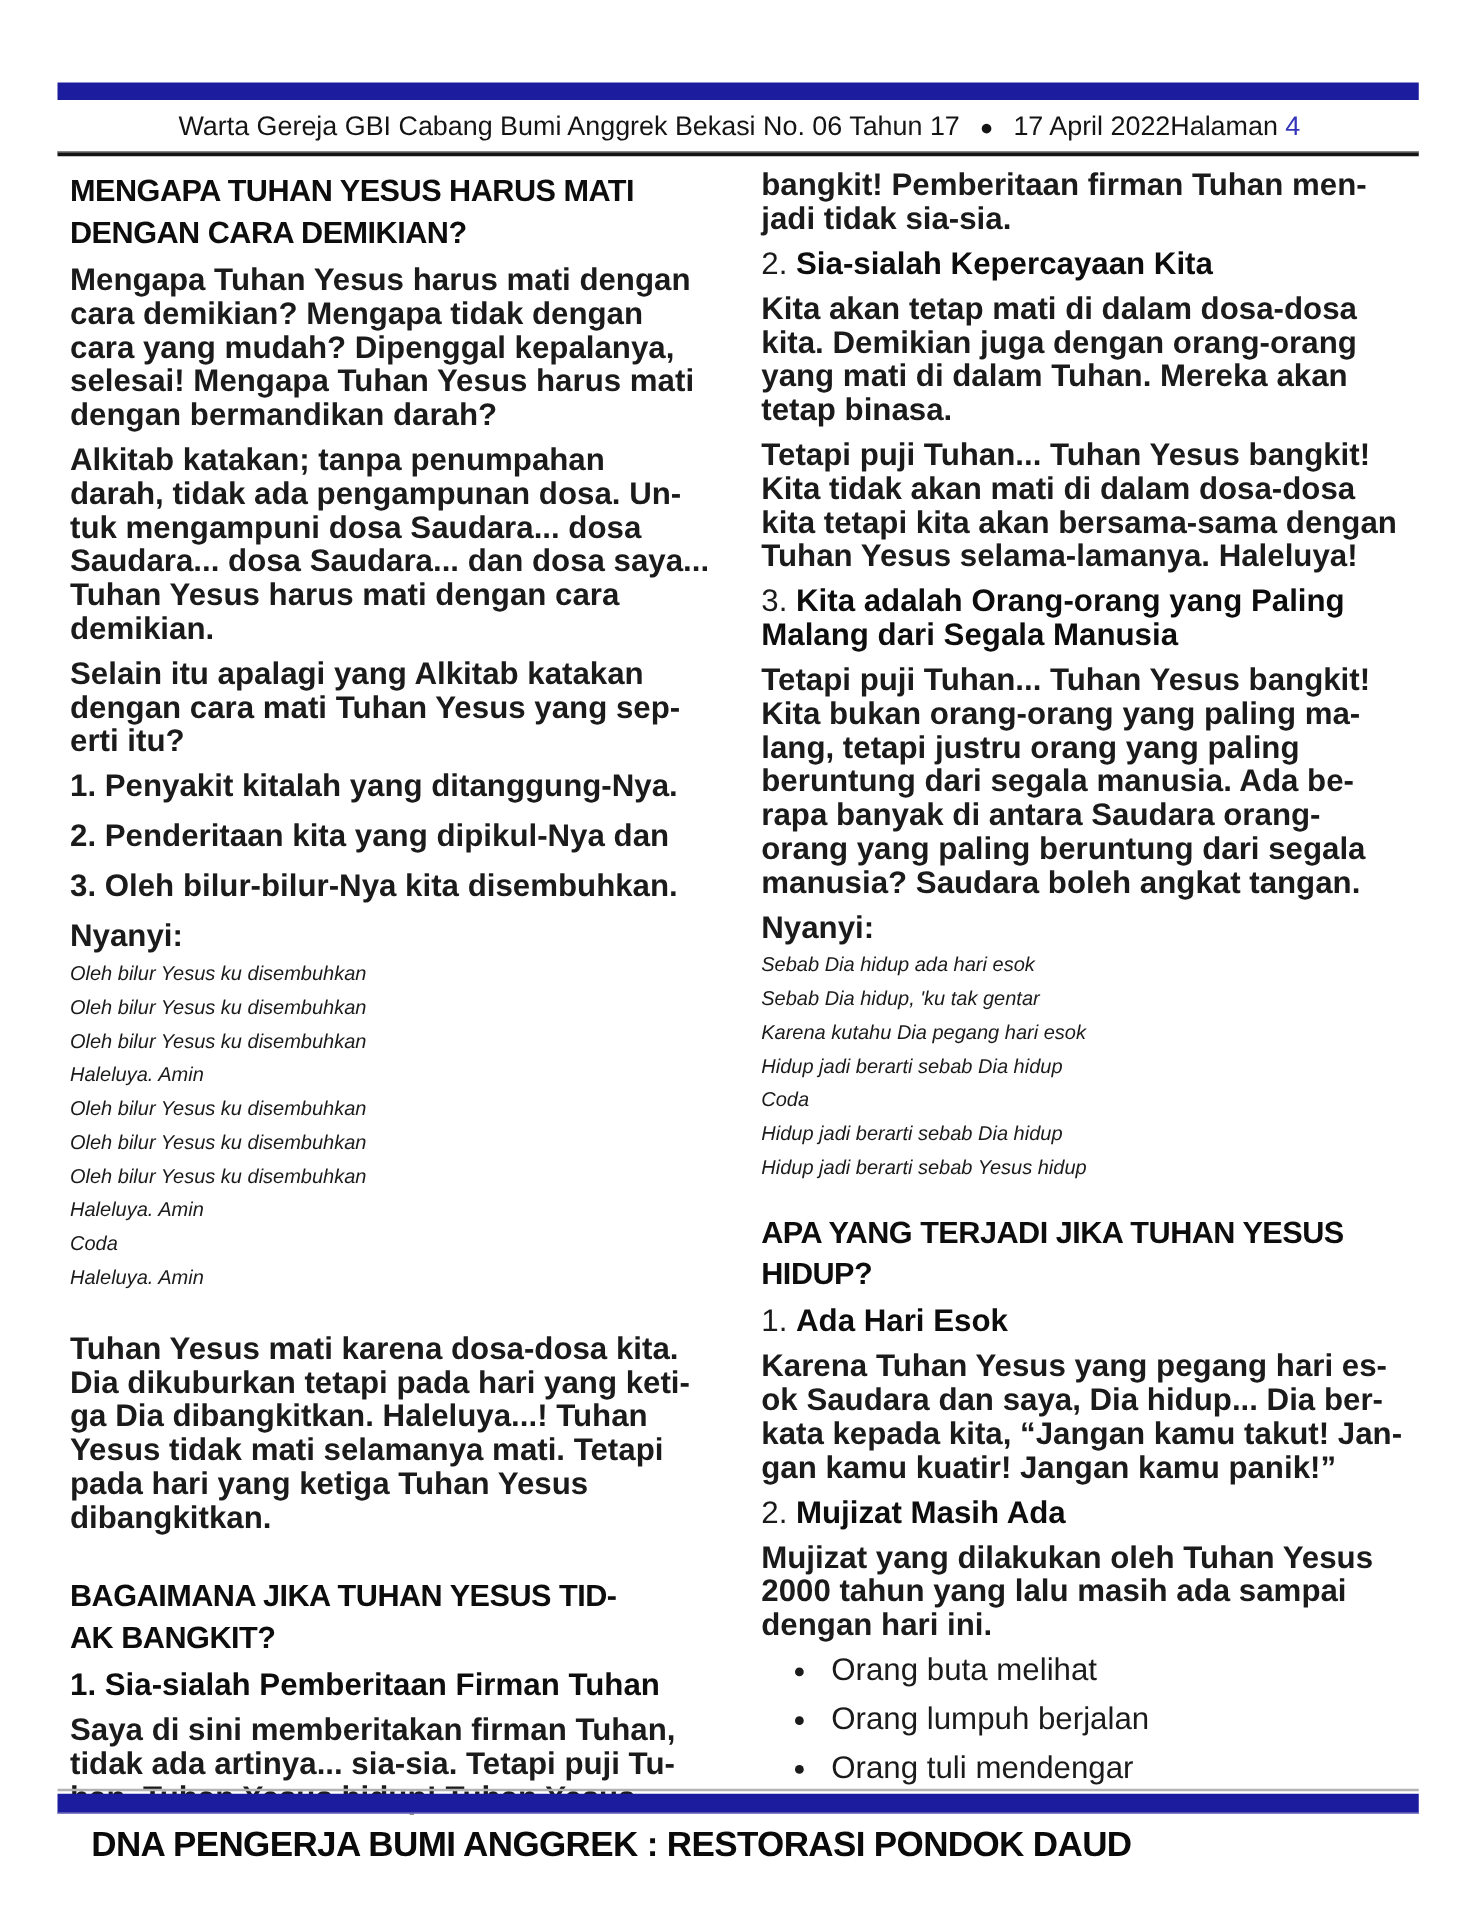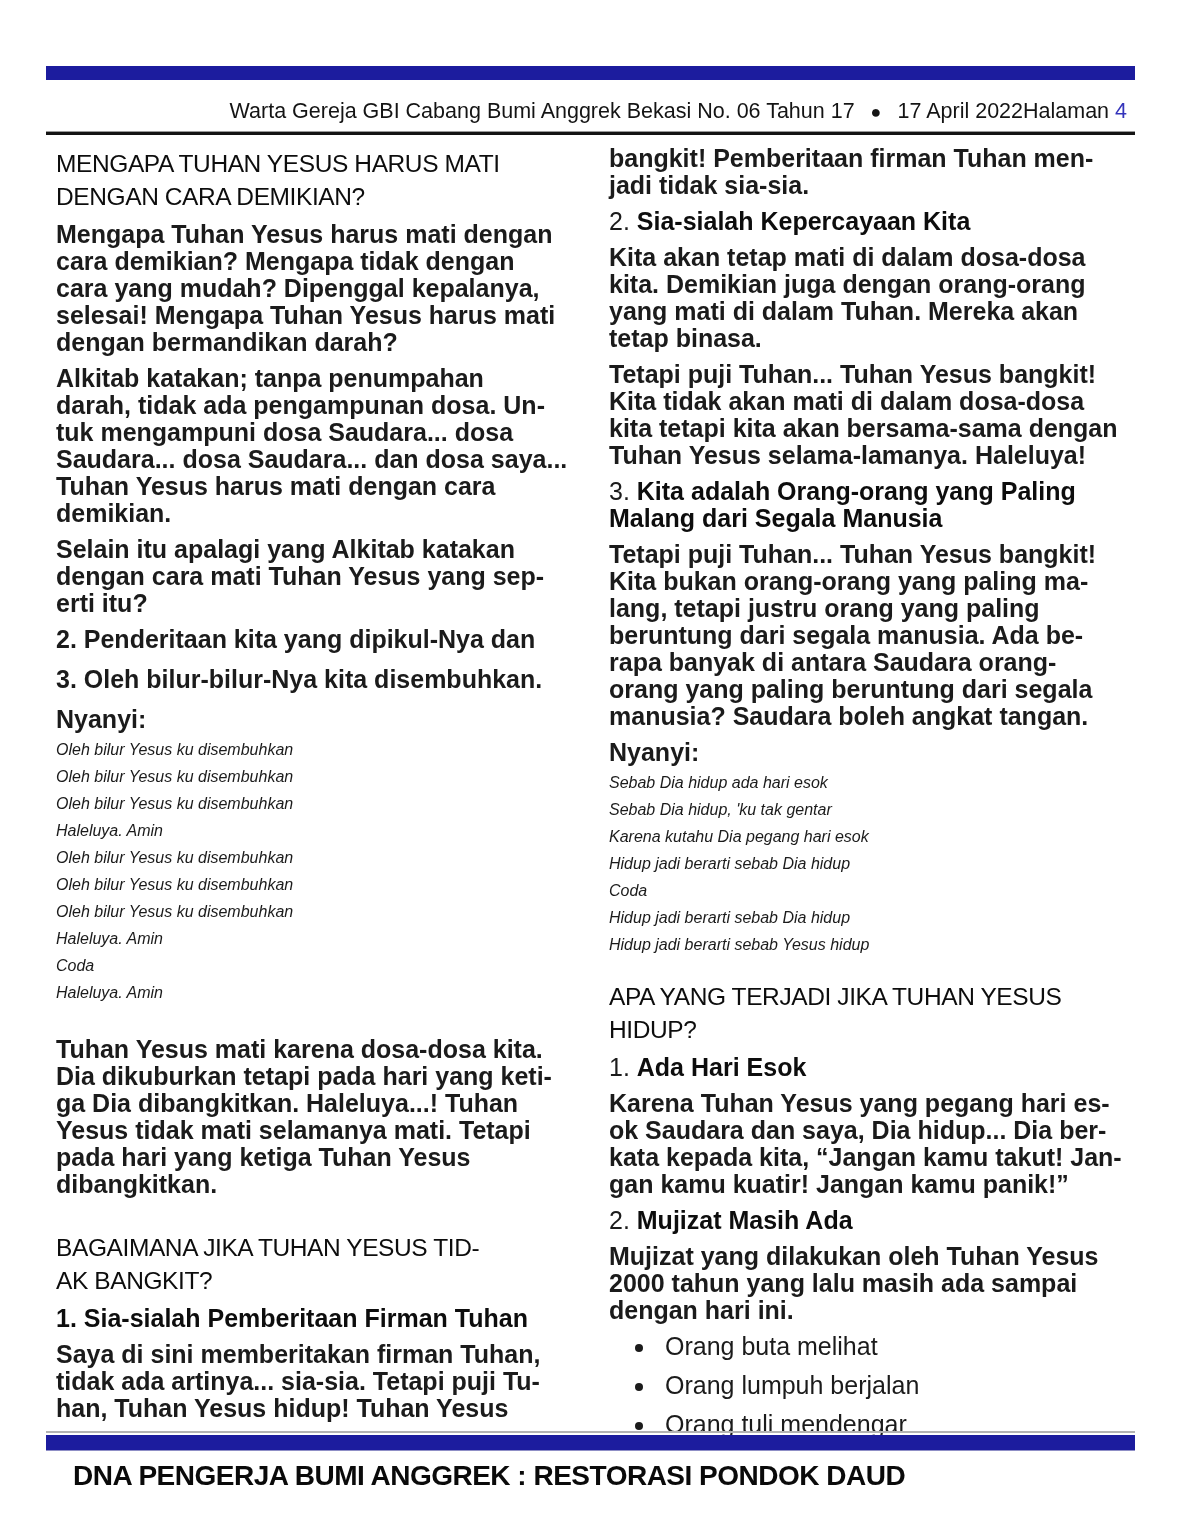--- a/index.html
+++ b/index.html
@@ -7,30 +7,30 @@
     width:1179px; height:1536px;
     background:#ffffff;
     font-family:"Liberation Sans", sans-serif;
     color:#1b1b1b;
     position:relative;
     overflow:hidden;
   }
   .page { position:absolute; left:46px; top:66px; width:1089px; }
   .topbar { height:14px; width:100%; }
   .header-row {
-    display:flex; justify-content:flex-end; align-items:baseline;
-    font-size:21.5px; padding:19px 8px 7px 10px; color:#141414;
+    display:flex; justify-content:center; align-items:baseline;
+    font-size:21.5px; padding:9px 8px 7px 10px; color:#141414;
   }
   .hdr-sep { display:inline-block; margin:0 16px; font-size:18px; }
   .pagenum { font-weight:normal; }
   .rule { height:3px; background:#141414; border-top:1px solid #9a9a9a; }
   .columns { display:flex; gap:27px; padding:10px 0 0 10px; }
   .col { width:527px; font-size:25px; line-height:27px; }
   .h1 {
-    font-weight:normal; font-size:24.5px; line-height:33px;
+    font-weight:bold; font-size:24.5px; line-height:33px;
     letter-spacing:-0.4px; color:#0d0d0d;
     margin:2px 0 8px; white-space:pre-line;
   }
   .h2 { margin:0 0 9px; white-space:pre-line; }
   .h2 .bold { font-weight:bold; color:#0d0d0d;text-align:right; }
   .p { margin:0 0 9px; white-space:pre-line;font-weight:bold; }
   .pt { margin-bottom:13px; }
   .nyanyi { margin-bottom:3px; }
   .song { font-style:italic; font-size:16px; margin:0; }
   .song div { line-height:27px; }
@@ -78,20 +78,21 @@
 dengan bermandikan darah?</div>
       <div class="p">Alkitab katakan; tanpa penumpahan
 darah, tidak ada pengampunan dosa. Un-
 tuk mengampuni dosa Saudara... dosa
 Saudara... dosa Saudara... dan dosa saya...
 Tuhan Yesus harus mati dengan cara
 demikian.</div>
       <div class="p">Selain itu apalagi yang Alkitab katakan
 dengan cara mati Tuhan Yesus yang sep-
 erti itu?</div>
+      <div class="p pt">1. Penyakit kitalah yang ditanggung-Nya.</div>
       <div class="p pt">2. Penderitaan kita yang dipikul-Nya dan</div>
       <div class="p pt">3. Oleh bilur-bilur-Nya kita disembuhkan.</div>
       <div class="p nyanyi">Nyanyi:</div>
       <div class="song">
           <div>Oleh bilur Yesus ku disembuhkan</div>
           <div>Oleh bilur Yesus ku disembuhkan</div>
           <div>Oleh bilur Yesus ku disembuhkan</div>
           <div>Haleluya. Amin</div>
           <div>Oleh bilur Yesus ku disembuhkan</div>
           <div>Oleh bilur Yesus ku disembuhkan</div>

